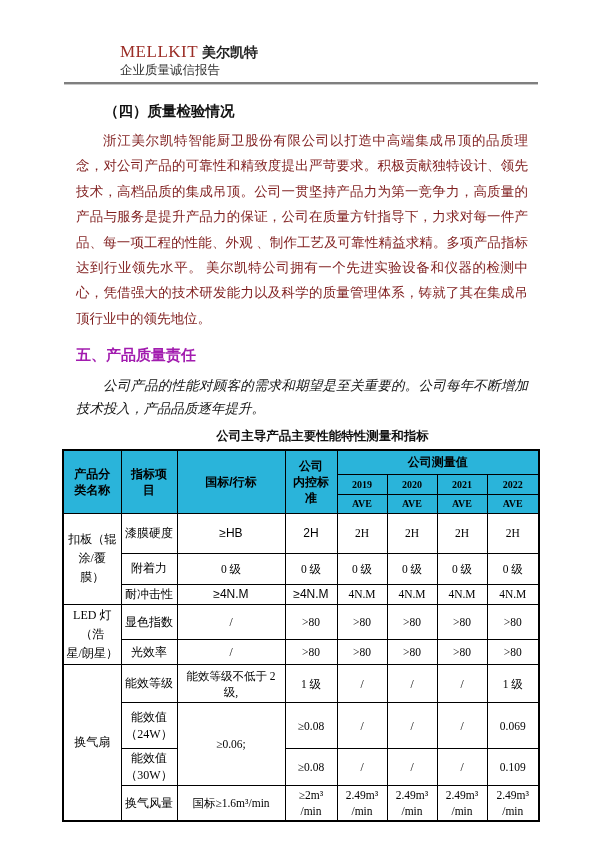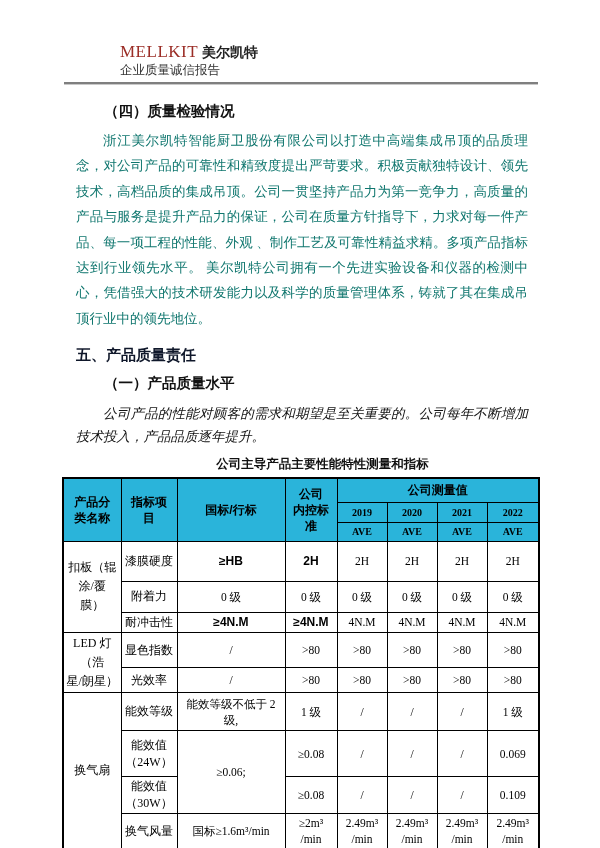--- a/index.html
+++ b/index.html
@@ -42,25 +42,25 @@
   
   .content{margin:0 72px 0 76px;}
   .h-sub{
     font-family:Liberation Mono, monospace;
     font-weight:bold;font-size:14.5px;color:#111;
     margin:17px 0 0 28px;
   }
   .para{
     font-size:13.5px;line-height:25.4px;
     text-align:justify;text-indent:2em;
-    margin:7px 0 8px 0;color:#0f766e;
+    margin:7px 0 8px 0;color:#7f1d1d;
   }
   .h-main{
     font-family:"Liberation Sans","DejaVu Sans",sans-serif;
-    font-weight:bold;font-size:15px;color:#0f172a;
+    font-weight:bold;font-size:15px;color:#a21caf;
     margin:15px 0 0 0;
   }
   .para2{
     font-size:13.5px;line-height:23px;
     text-align:justify;text-indent:2em;
     margin:9px 0 0 0;color:#111;font-style:italic;
   }
   
   .tbl-caption{
     text-align:center;
@@ -97,21 +97,21 @@
   table.perf td{
     font-family:"Liberation Serif","DejaVu Serif",serif;
     color:#000;line-height:1.4;
   }
   table.perf td.grp{
     font-size:12px;line-height:1.6;
   }
   table.perf td.ind{font-size:12px;}
   table.perf td.bs{
     font-family:"Liberation Sans","DejaVu Sans",sans-serif;
-    font-weight:bold;font-size:12px;
+    font-weight:normal;font-size:12px;
   }
   tr.h24{height:24px;} tr.h20{height:20px;} tr.h19{height:19px;}
   tr.r30{height:40px;margin-left:28px;} tr.r31{height:31px;} tr.r20{height:20px;}
   tr.r28{height:28px;margin-top:18px;} tr.r38{height:38px;} tr.r46{height:46px;}
   tr.r33{height:33px;} tr.r34{height:34px;}
   
   .pagenum{
     position:absolute;left:17px;top:772px;width:100%;
     text-align:right;font-size:11px;color:#222;
     font-family:"Liberation Serif",serif;
@@ -129,21 +129,20 @@
     </div>
     <div class="doc-title">企业质量诚信报告</div>
   </div>
   <div class="hdr-rule"></div>
 
   <div class="content">
     <div class="h-sub">（四）质量检验情况</div>
     <p class="para">浙江美尔凯特智能厨卫股份有限公司以打造中高端集成吊顶的品质理念，对公司产品的可靠性和精致度提出严苛要求。积极贡献独特设计、领先技术，高档品质的集成吊顶。公司一贯坚持产品力为第一竞争力，高质量的产品与服务是提升产品力的保证，公司在质量方针指导下，力求对每一件产品、每一项工程的性能、外观 、制作工艺及可靠性精益求精。多项产品指标达到行业领先水平。 美尔凯特公司拥有一个先进实验设备和仪器的检测中心，凭借强大的技术研发能力以及科学的质量管理体系，铸就了其在集成吊顶行业中的领先地位。</p>
 
     <div class="h-main">五、产品质量责任</div>
-    <div class="h-sub" style="margin-top:9px;">（一）产品质量水平</div>
     <p class="para2">公司产品的性能对顾客的需求和期望是至关重要的。公司每年不断增加技术投入，产品品质逐年提升。</p>
   </div>
 
   <div class="tbl-caption">公司主导产品主要性能特性测量和指标</div>
 
   <table class="perf">
     <colgroup>
       <col style="width:58px">
         <col style="width:56px">
         <col style="width:108px">

